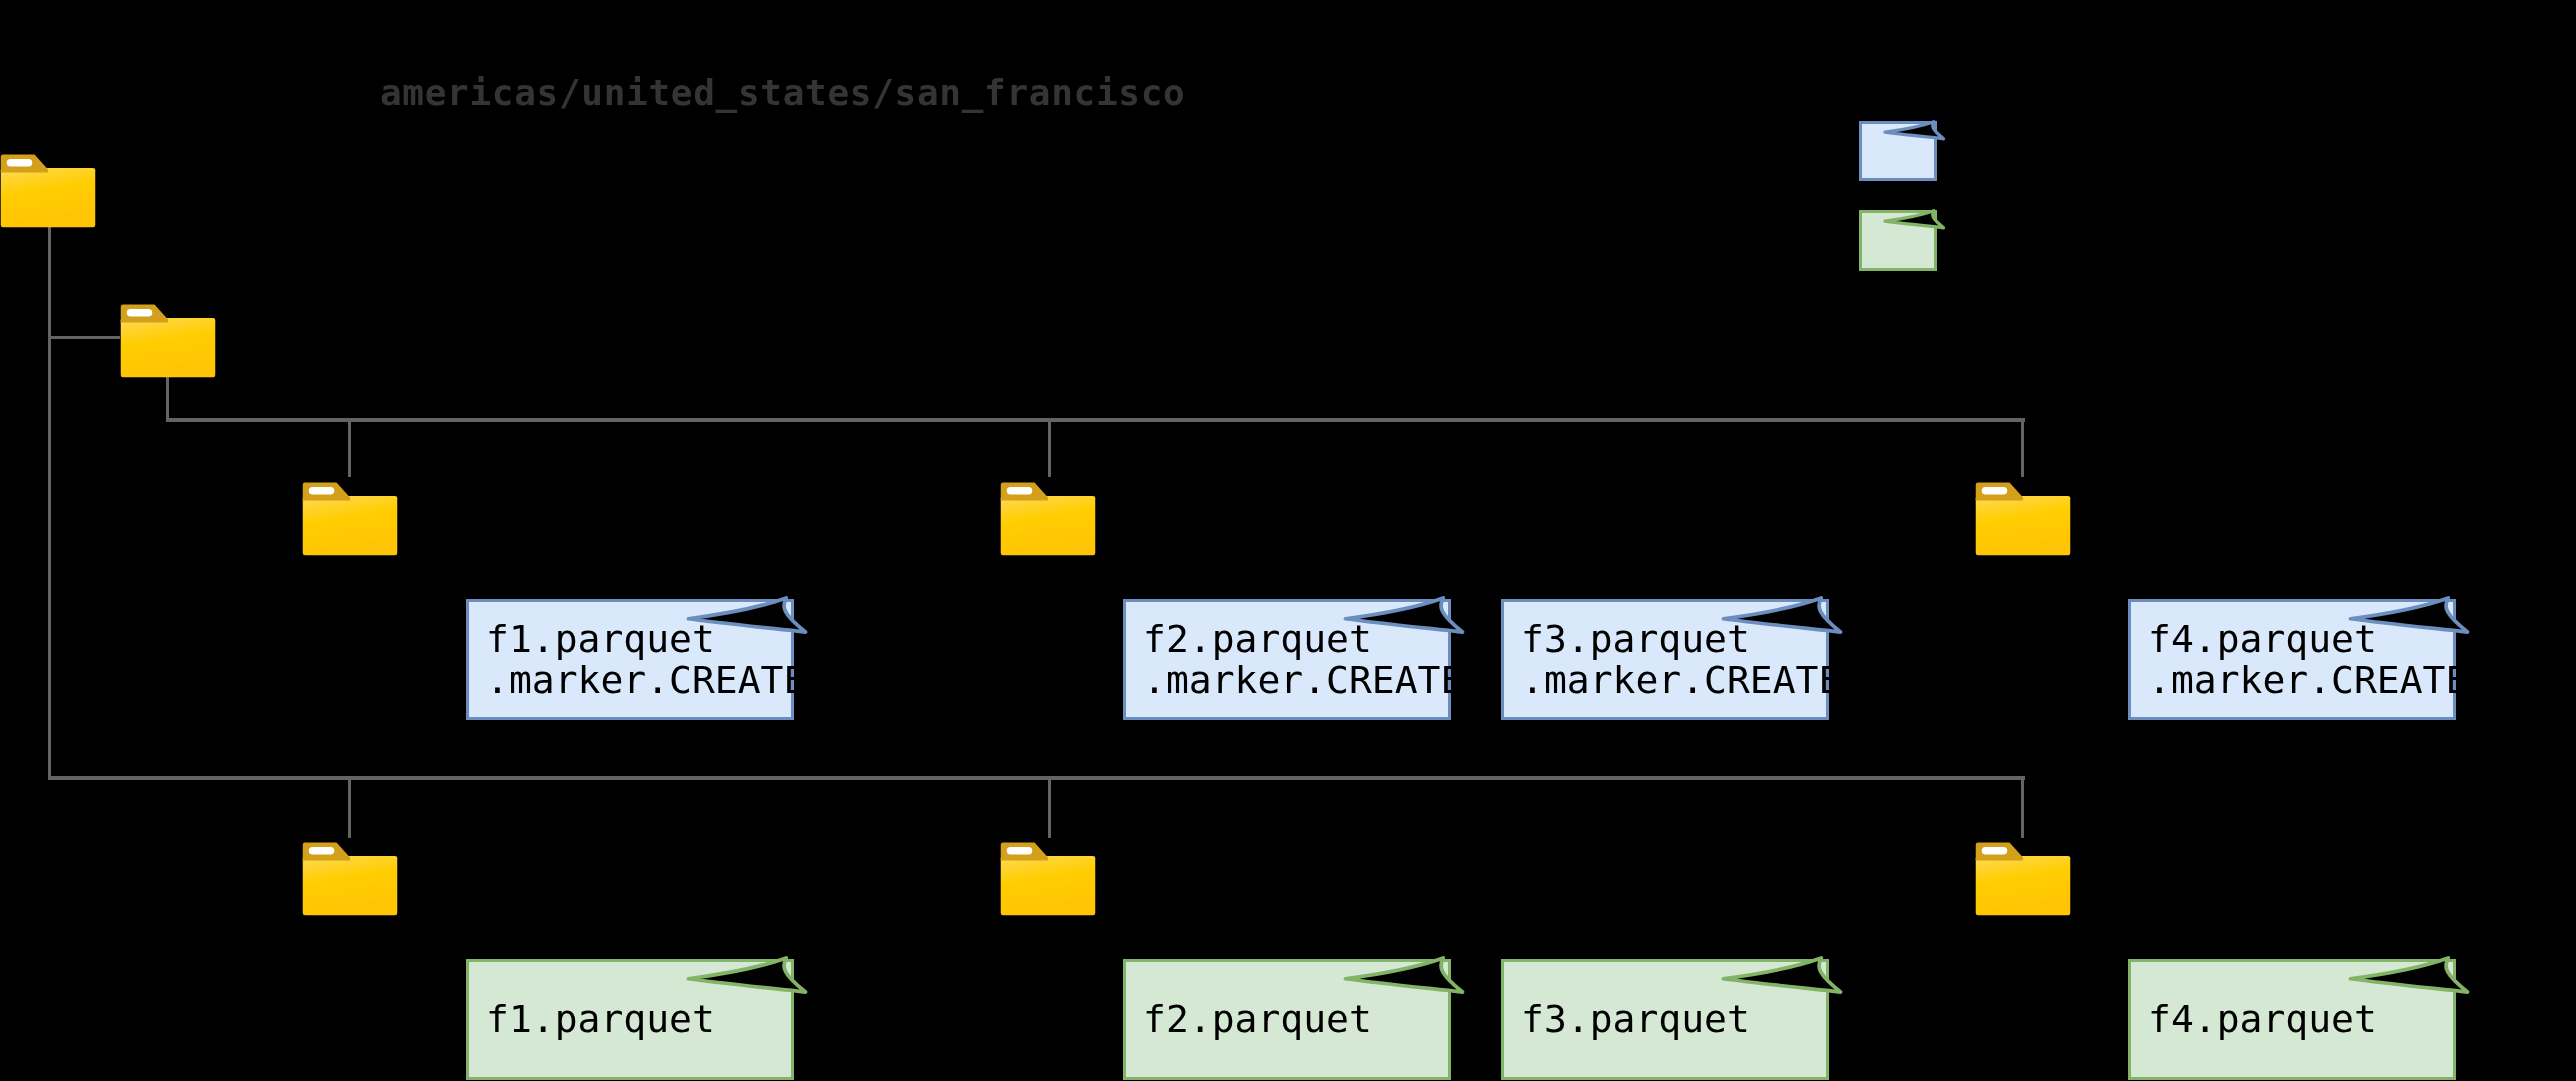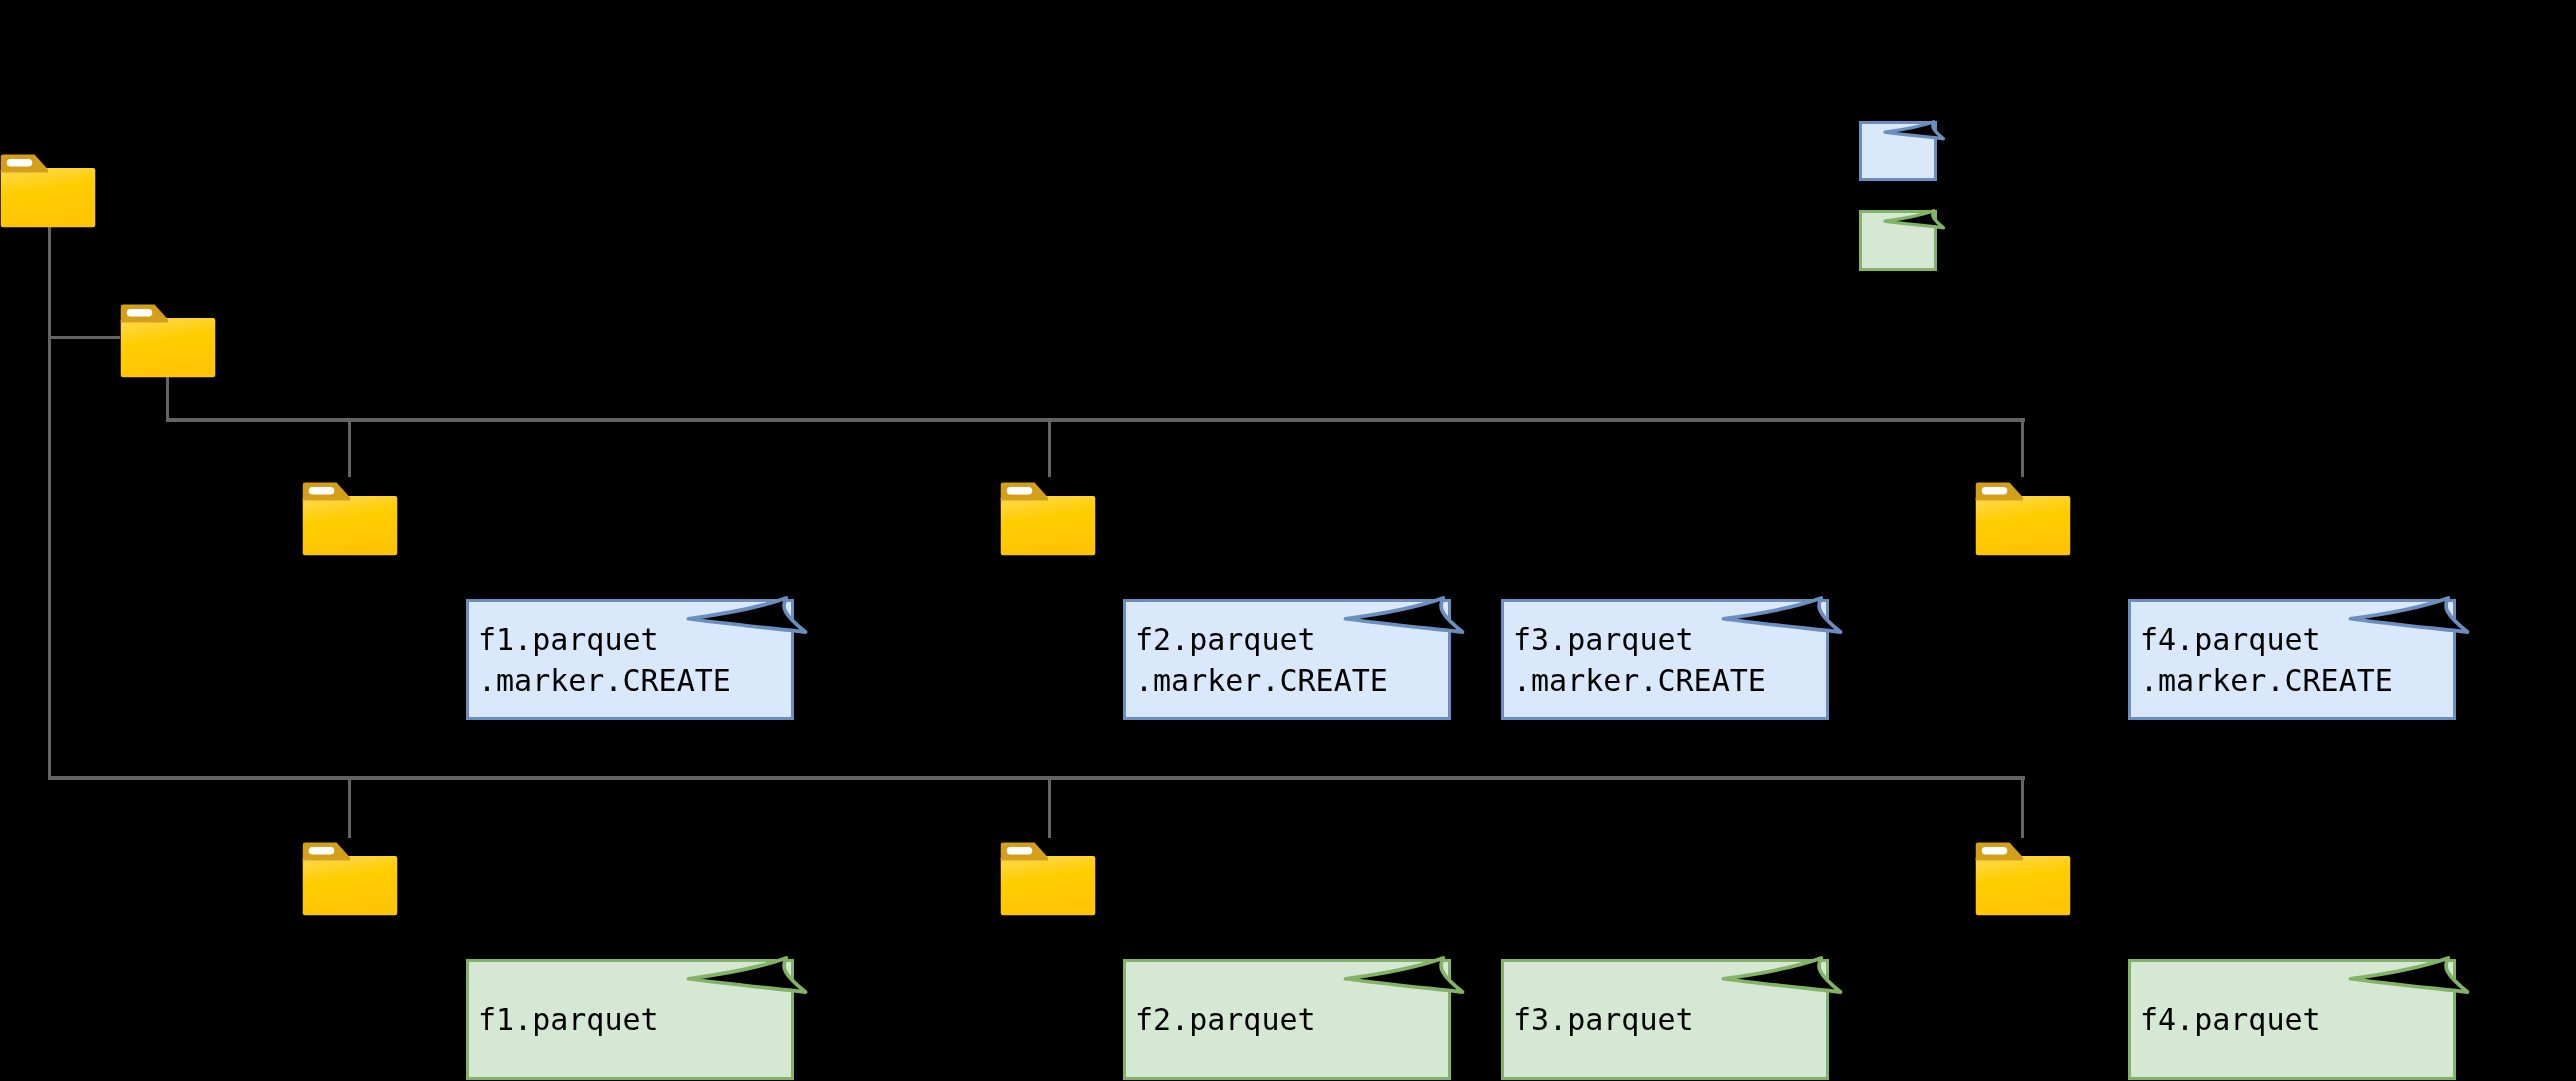--- a/index.html
+++ b/index.html
@@ -16,22 +16,22 @@
   .line{position:absolute;background:var(--connector,#646464);}
   .folder{position:absolute;width:96px;height:78px;overflow:visible;}
   .ftab{fill:var(--folder-tab,#D4A01C);}
   .fstrip{fill:var(--folder-strip,#fff);}
   .g1{stop-color:var(--folder-body-top,#FFD955);}
   .g2{stop-color:var(--folder-body-mid,#FFCD00);}
   .g3{stop-color:var(--folder-body-bottom,#FFC406);}
   .note{
     position:absolute;box-sizing:border-box;
     display:flex;flex-direction:column;justify-content:center;
-    padding-left:9px;
-    font-size:30px;line-height:41px;color:var(--note-text,#000);
+    padding-left:17px;
+    font-size:38px;line-height:41px;color:var(--note-text,#000);
     white-space:pre;
   }
   .note.blue{background:var(--marker-note-fill,#DAE8FC);border:3px solid var(--marker-note-border,#6C8EBF);}
   .note.green{background:var(--data-note-fill,#D5E8D4);border:3px solid var(--data-note-border,#82B366);}
   .note span{display:block;}
   .flap{position:absolute;overflow:visible;pointer-events:none;}
   .flap.big{width:127px;height:43px;right:-18px;top:-7.5px;}
   .flap.small{width:63px;height:22px;right:-10.5px;top:-4.5px;}
   .flap path{fill:var(--background,#000);stroke-width:5;stroke-linejoin:round;}
   .flap.small path{stroke-width:9;}
@@ -46,20 +46,21 @@
     <linearGradient id="fgrad" x1="0" y1="0" x2="0.25" y2="1">
       <stop offset="0" class="g1"></stop>
       <stop offset="0.45" class="g2"></stop>
       <stop offset="1" class="g3"></stop>
     </linearGradient>
   </defs>
 </svg>
 
 <div class="canvas">
 
+  <div class="title">americas/united_states/san_francisco</div>
 
   <div class="line" style="left:48px;top:227px;width:3px;height:552px;"></div>
   <div class="line" style="left:48px;top:336px;width:72px;height:3px;"></div>
   <div class="line" style="left:166px;top:377px;width:3px;height:44px;"></div>
   <div class="line" style="left:166px;top:418px;width:1859px;height:3.7px;"></div>
   <div class="line" style="left:348px;top:419px;width:3px;height:58px;"></div>
   <div class="line" style="left:1048px;top:419px;width:3px;height:58px;"></div>
   <div class="line" style="left:2021px;top:419px;width:3px;height:58px;"></div>
   <div class="line" style="left:48px;top:776px;width:1977px;height:3.7px;"></div>
   <div class="line" style="left:348px;top:777px;width:3px;height:61px;"></div>

